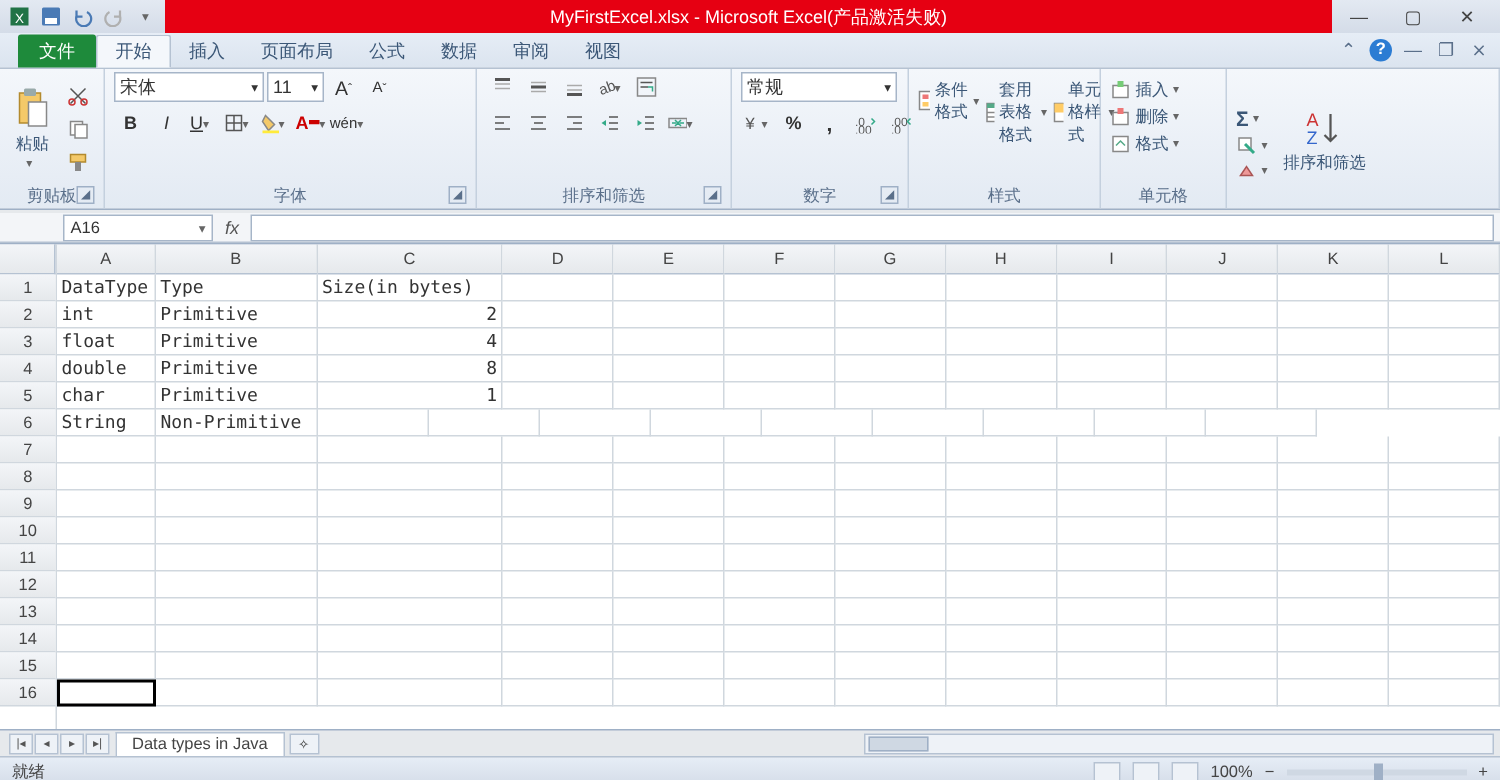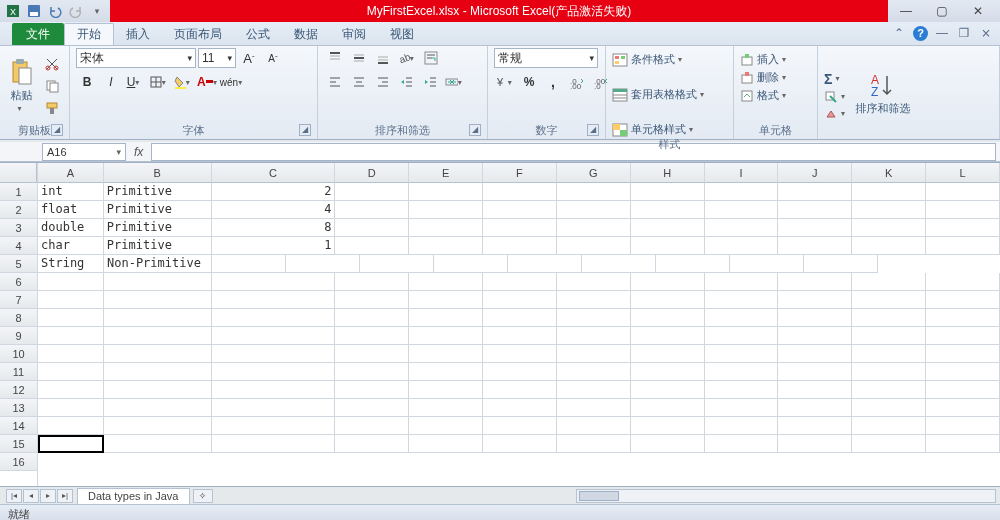--- a/index.html
+++ b/index.html
@@ -34,21 +34,21 @@
 .rbtn { width: 22px; height: 20px; display: flex; align-items: center; justify-content: center; border: 1px solid transparent; }
 .dd { width: 8px; font-size: 8px; color: #666; }
 .combo { height: 20px; border: 1px solid #a6b5c8; background: #fff; display: flex; align-items: center; padding: 0 3px; }
 .big-btn { display: flex; flex-direction: column; align-items: center; gap: 1px; width: 42px; }
 .big-btn .ic { width: 28px; height: 28px; display: flex; align-items: center; justify-content: center; }
 .big-btn .lbl { font-size: 11px; color: #3b5777; white-space: nowrap; }
 .mini { font-size: 11px; color: #3b5777; display: flex; align-items: center; gap: 3px; }
 
 
 .formula-bar { height: 20px; background: #f3f5f8; border-bottom: 1px solid #b5c2d2; display: flex; align-items: center; margin-top: 2px; }
-.namebox { width: 84px; height: 18px; border: 1px solid #a6b5c8; background: #fff; margin-left: 42px; display: flex; align-items: center; padding: 0 4px; font-size: 11px; }
+.namebox { width: 100px; height: 18px; border: 1px solid #a6b5c8; background: #fff; margin-left: 42px; display: flex; align-items: center; padding: 0 4px; font-size: 11px; }
 .namebox .ddarr { margin-left: auto; color: #666; font-size: 9px; }
 .fx { margin: 0 8px; font-style: italic; color: #555; }
 .fx-input { flex: 1; height: 18px; border: 1px solid #a6b5c8; background: #fff; margin-right: 4px; }
 
 
 .sheet-wrap { position: relative; background: #fff; height: 324px; border-top: 1px solid #9fb0c6; display: flex; }
 .rownums { width: 38px; border-right: 1px solid #d0d7de; }
 .corner { height: 20px; background: linear-gradient(#f3f5f8,#e6e9ec); border-bottom: 1px solid #b5c2d2; border-right: 1px solid #b5c2d2; }
 .rh { height: 18px; border-bottom: 1px solid #d0d7de; background: linear-gradient(#f3f5f8,#e6e9ec); text-align: center; font-size: 11px; color: #444; line-height: 18px; }
 .grid { flex: 1; overflow: hidden; }
@@ -169,21 +169,21 @@
             </svg>
           </div>
       </div>
     </div>
     <div class="group-label"><span>剪贴板</span><span class="dlg">◢</span></div>
   </div>
 
   <div class="group" style="width:248px">
     <div class="group-body" style="flex-direction:column;align-items:flex-start;gap:4px">
       <div class="hrow">
-        <div class="combo" style="width:120px">
+        <div class="combo" style="width:100px">
             <span>宋体</span>
             <span style="margin-left:auto;font-size:9px">▾</span>
           </div>
         <div class="combo" style="width:38px">
             <span>11</span>
             <span style="margin-left:auto;font-size:9px">▾</span>
           </div>
         <div class="rbtn">
             <span style="font-size:13px">A</span>
             <span style="font-size:8px;vertical-align:super">ˆ</span>
@@ -357,21 +357,21 @@
               <text x="0" y="14" font-size="8" fill="#555">.0</text>
               <path d="M13 4 L11 6 L13 8" fill="none" stroke="#3a8"></path>
             </svg>
           </div>
       </div>
     </div>
     <div class="group-label"><span>数字</span><span class="dlg">◢</span></div>
   </div>
 
   <div class="group" style="width:128px">
-    <div class="group-body" style="flex-direction:column;align-items:flex-start;gap:20px;padding-top:4px">
+    <div class="group-body" style="flex-direction:row;align-items:flex-start;gap:4px;padding-top:4px">
       <div class="mini">
           <svg width="16" height="14">
             <rect x="1" y="1" width="14" height="12" fill="#fff" stroke="#888"></rect>
             <rect x="3" y="3" width="4" height="3" fill="#e77"></rect>
             <rect x="9" y="3" width="4" height="3" fill="#7c7"></rect>
             <rect x="3" y="8" width="4" height="3" fill="#fc6"></rect>
           </svg>
           <span>条件格式</span>
           <span class="dd">▾</span>
         </div>
@@ -504,20 +504,34 @@
         <div class="ch" style="width: 74px;">F</div>
         <div class="ch" style="width: 74px;">G</div>
         <div class="ch" style="width: 74px;">H</div>
         <div class="ch" style="width: 74px;">I</div>
         <div class="ch" style="width: 74px;">J</div>
         <div class="ch" style="width: 74px;">K</div>
         <div class="ch" style="width: 74px;">L</div>
       </div>
     <div id="rows">
         <div class="row">
+          <div class="cell" style="width: 66px;">DataType</div>
+          <div class="cell" style="width: 108px;">Type</div>
+          <div class="cell" style="width: 124px;">Size(in bytes)</div>
+          <div class="cell" style="width: 74px;"></div>
+          <div class="cell" style="width: 74px;"></div>
+          <div class="cell" style="width: 74px;"></div>
+          <div class="cell" style="width: 74px;"></div>
+          <div class="cell" style="width: 74px;"></div>
+          <div class="cell" style="width: 74px;"></div>
+          <div class="cell" style="width: 74px;"></div>
+          <div class="cell" style="width: 74px;"></div>
+          <div class="cell" style="width: 74px;"></div>
+        </div>
+        <div class="row">
           <div class="cell" style="width: 66px;">int</div>
           <div class="cell" style="width: 108px;">Primitive</div>
           <div class="cell num" style="width: 124px;">2</div>
           <div class="cell" style="width: 74px;"></div>
           <div class="cell" style="width: 74px;"></div>
           <div class="cell" style="width: 74px;"></div>
           <div class="cell" style="width: 74px;"></div>
           <div class="cell" style="width: 74px;"></div>
           <div class="cell" style="width: 74px;"></div>
           <div class="cell" style="width: 74px;"></div>
@@ -730,13 +744,24 @@
   <div class="navarr">▸|</div>
   <div class="stab">Data types in Java</div>
   <div class="stab-add">✧</div>
   <div class="hscroll">
       <div style="position:absolute;left:2px;top:1px;width:40px;height:10px;background:#cfd8e3;border:1px solid #9fb0c6"></div>
     </div>
 </div>
 
 <div class="status">
   <span>就绪</span>
+  <div class="right">
+    <div class="viewbtn"></div>
+    <div class="viewbtn"></div>
+    <div class="viewbtn"></div>
+    <span>100%</span>
+    <span>−</span>
+    <div class="slider">
+        <div class="thumb"></div>
+      </div>
+    <span>+</span>
+  </div>
 </div>
 
 </body></html>

